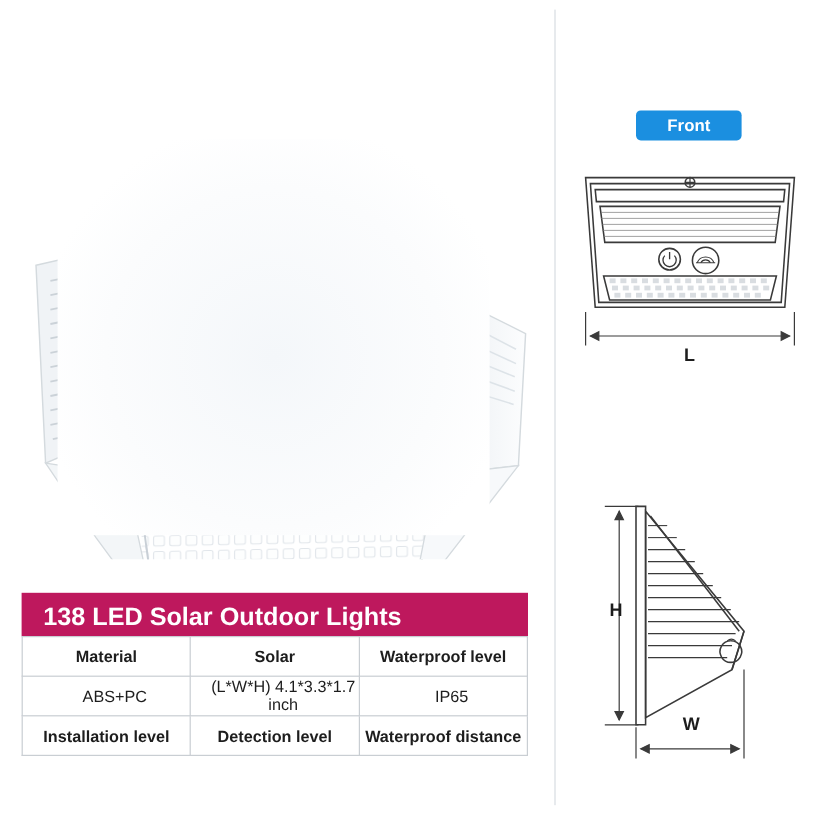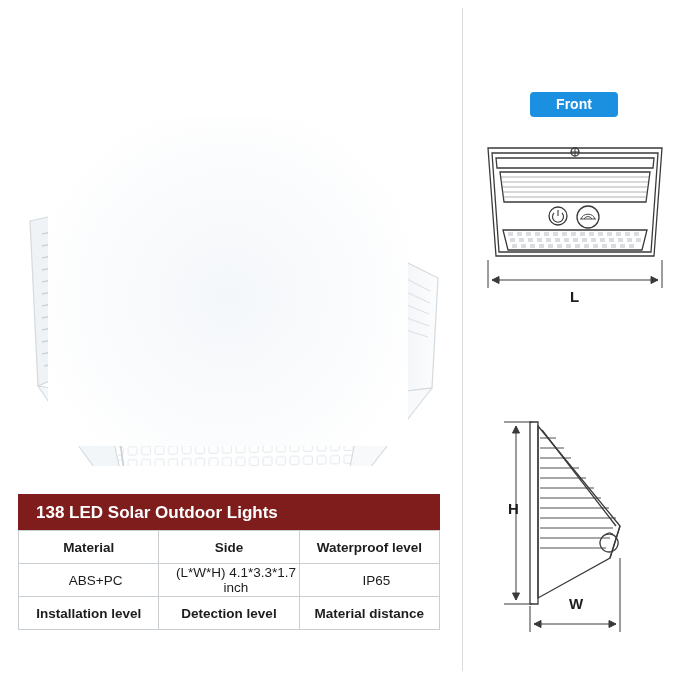--- a/index.html
+++ b/index.html
@@ -31,21 +31,21 @@
   
   .product{position:absolute;left:18px;top:96px;width:430px;height:370px;}
   .prod-shadow{
     position:absolute;left:30px;top:20px;width:360px;height:330px;
     background:radial-gradient(ellipse at 50% 55%, #f4f7fa 0%, #fbfcfd 55%, #ffffff 78%);
   }
 
   
   .spec{position:absolute;left:18px;top:494px;width:422px;}
   .spec-title{
-    background:#7f1d1d;color:#fff;font-size:17px;font-weight:bold;
+    background:#be185d;color:#fff;font-size:21px;font-weight:bold;
     padding:9px 0 10px 18px;box-sizing:border-box;height:36px;
   }
   table.spec-tbl{border-collapse:collapse;width:100%;table-layout:fixed;}
   table.spec-tbl td{
     border:1px solid #c9ced3;
     height:32px;text-align:center;font-size:13.5px;color:#1d1d1d;
     padding:0;
   }
   table.spec-tbl tr.hdr td{font-weight:bold;background:#fff;}
   table.spec-tbl tr.val td{background:#fff;padding-left:14px;}
@@ -203,32 +203,32 @@
         <path d="M346 300 L414 292 L352 372 L320 432 Z" fill="#f7f9fb" stroke="#d4dade" stroke-width="1.1"></path>
       </svg>
     </div>
 
     <div class="spec">
       <div class="spec-title">138 LED Solar Outdoor Lights</div>
       <table class="spec-tbl">
         <tbody>
             <tr class="hdr">
           <td>Material</td>
-          <td>Side</td>
+          <td>Solar</td>
           <td>Waterproof level</td>
         </tr>
         <tr class="val">
           <td>ABS+PC</td>
           <td>(L*W*H) 4.1*3.3*1.7 inch</td>
           <td>IP65</td>
         </tr>
         <tr class="hdr">
           <td>Installation level</td>
           <td>Detection level</td>
-          <td>Material distance</td>
+          <td>Waterproof distance</td>
         </tr>
       </tbody>
         </table>
     </div>
   </div>
 
   <div class="vdiv"></div>
 
   <div class="right">
 

